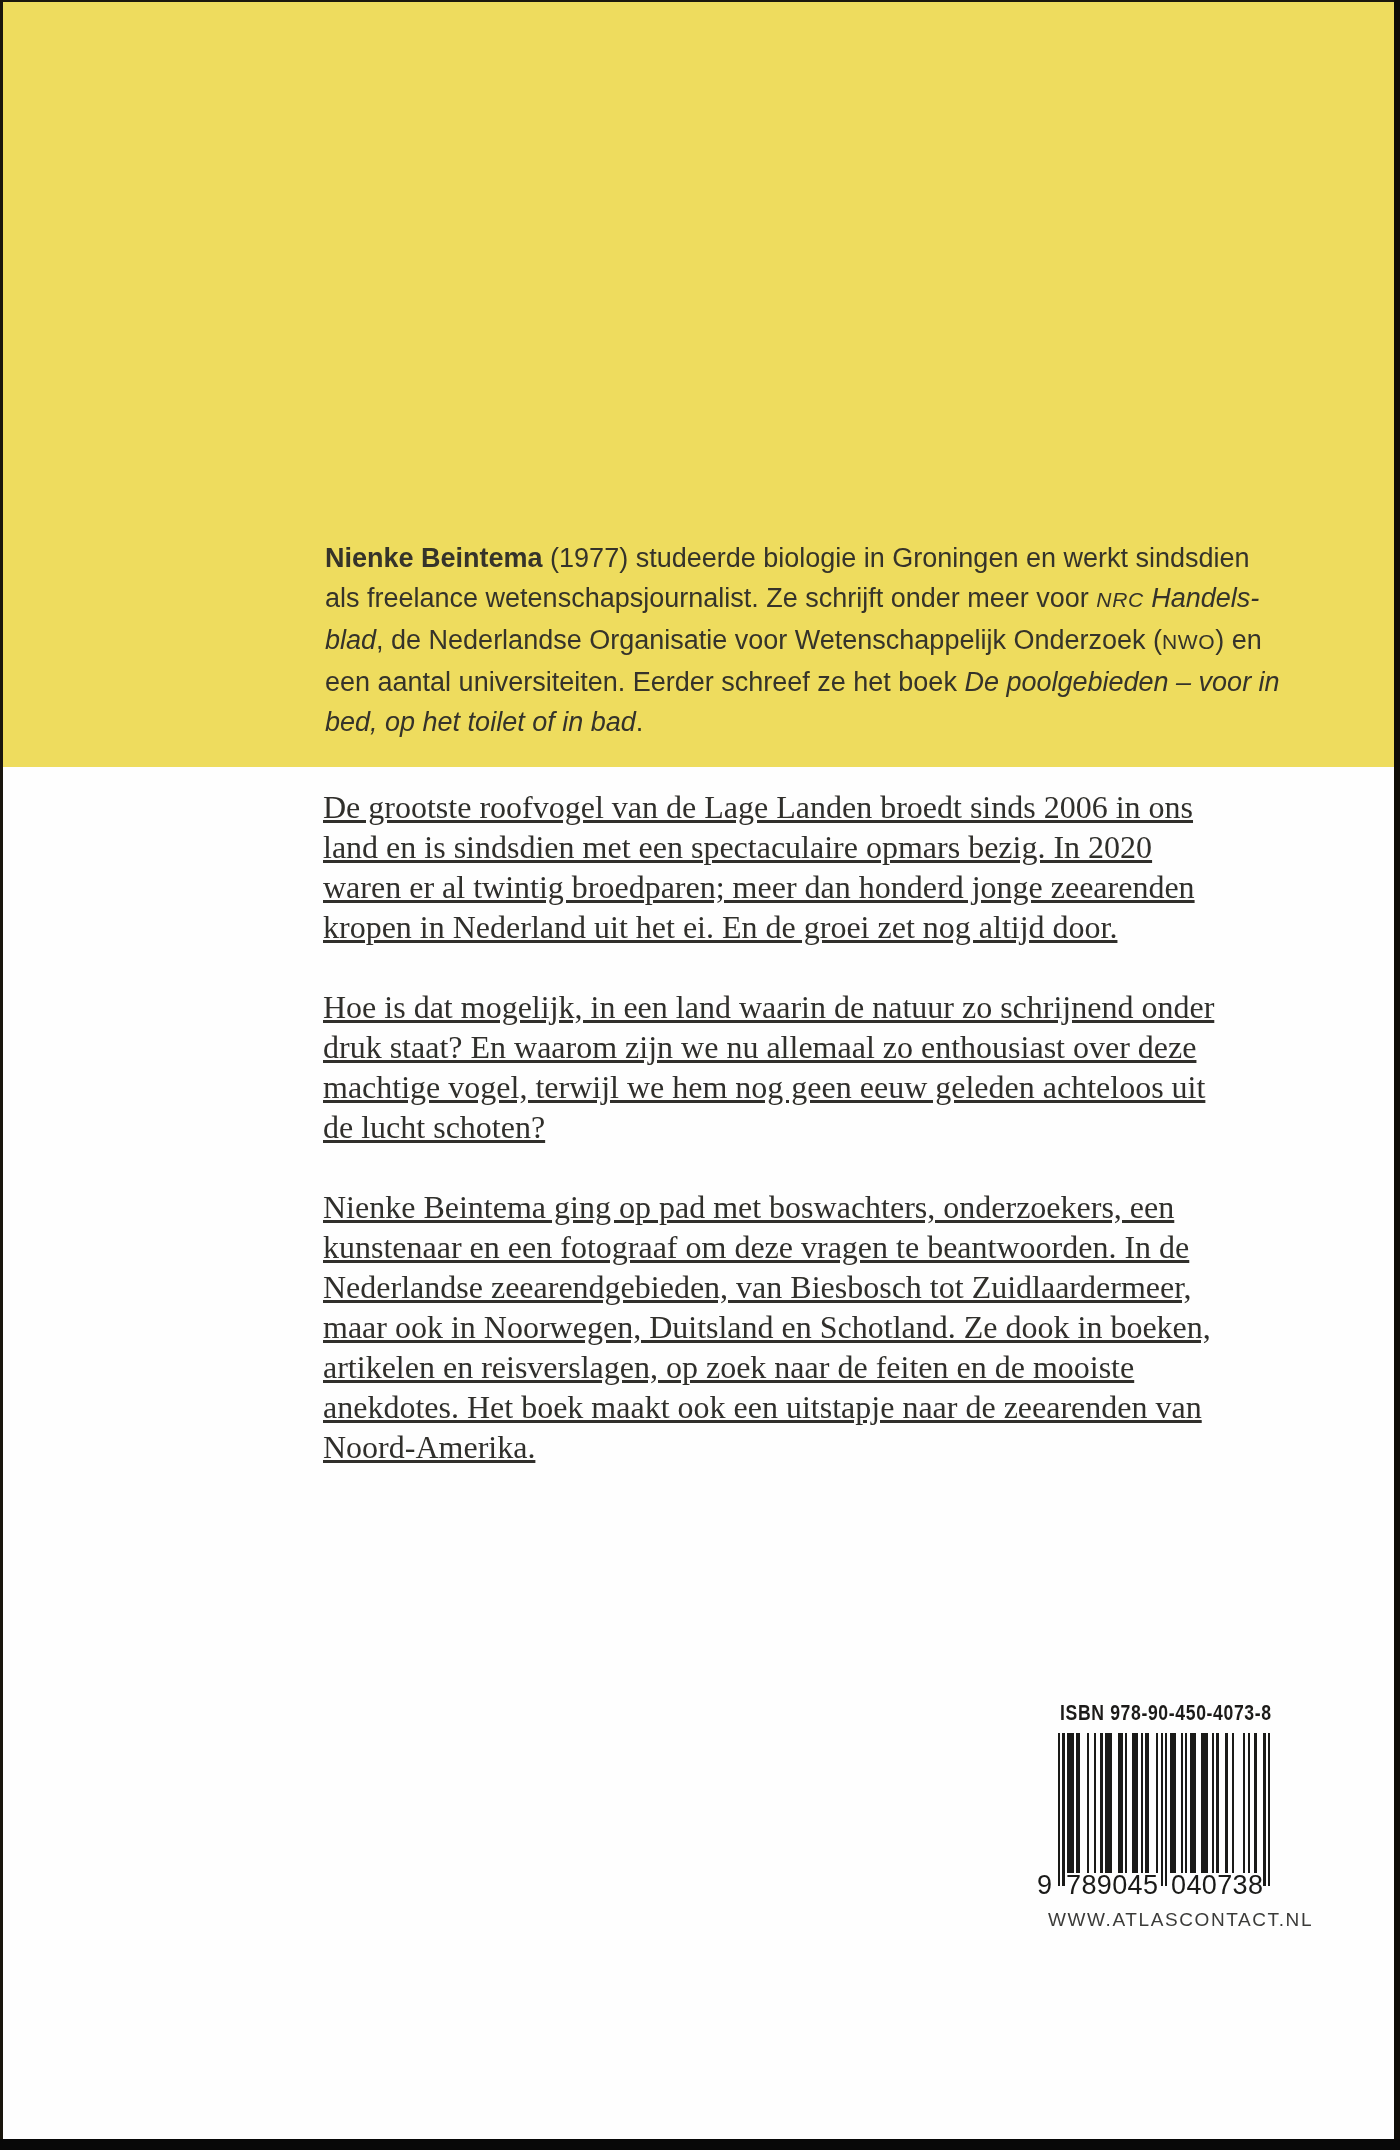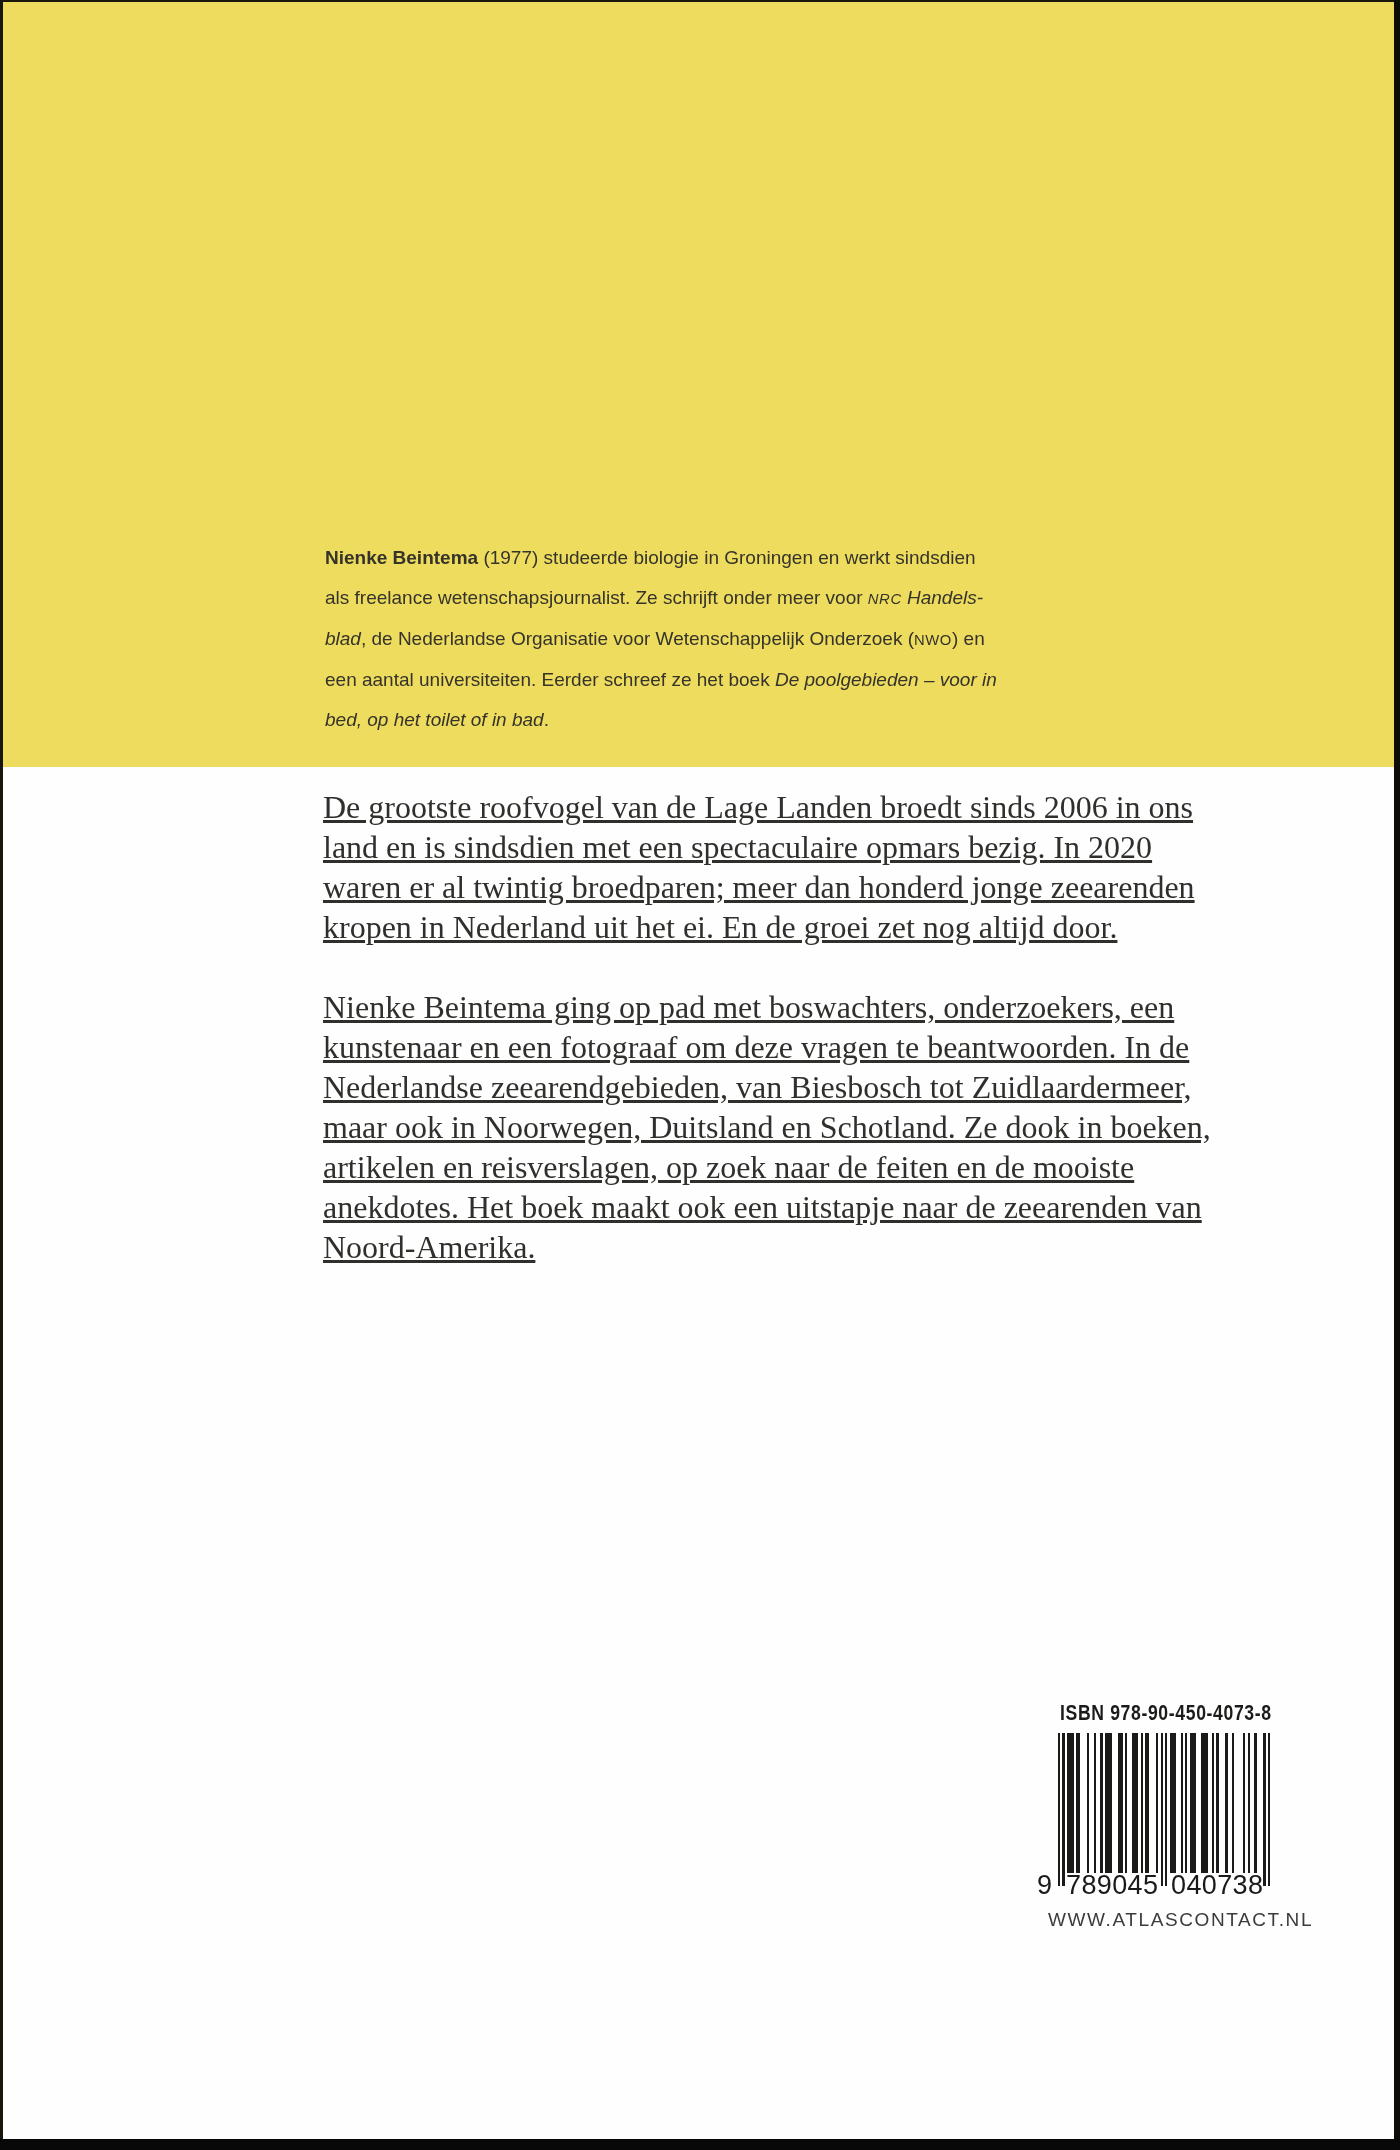--- a/index.html
+++ b/index.html
@@ -25,21 +25,21 @@
     left: 3px; top: 2px;
     width: 1391px; height: 765px;
     background: #eedc5e;
   }
 
   .bio {
     position: absolute;
     left: 325px; top: 538px;
     width: 1060px;
     font-family: "Liberation Sans", sans-serif;
-    font-size: 19px;
+    font-size: 27px;
     line-height: 40px;
     color: #35332a;
     white-space: pre-line;
   }
   .bio .seg-b  { font-weight: bold; }
   .bio .seg-i  { font-style: italic; }
   .bio .seg-sc { font-size: 0.78em; letter-spacing: 0.6px; }
 
   .desc {
     position: absolute;
@@ -117,20 +117,24 @@
 als freelance wetenschapsjournalist. Ze schrijft onder meer voor </span><span class="seg-sc seg-i">NRC</span><span class=""> </span><span class="seg-i">Handels-
 blad</span><span class="">, de Nederlandse Organisatie voor Wetenschappelijk Onderzoek (</span><span class="seg-sc">NWO</span><span class="">) en
 een aantal universiteiten. Eerder schreef ze het boek </span><span class="seg-i">De poolgebieden – voor in
 bed, op het toilet of in bad</span><span class="">.</span></div>
 
   <div class="desc">
       <p>De grootste roofvogel van de Lage Landen broedt sinds 2006 in ons
 land en is sindsdien met een spectaculaire opmars bezig. In 2020
 waren er al twintig broedparen; meer dan honderd jonge zeearenden
 kropen in Nederland uit het ei. En de groei zet nog altijd door.</p>
+      <p>Hoe is dat mogelijk, in een land waarin de natuur zo schrijnend onder
+druk staat? En waarom zijn we nu allemaal zo enthousiast over deze
+machtige vogel, terwijl we hem nog geen eeuw geleden achteloos uit
+de lucht schoten?</p>
       <p>Nienke Beintema ging op pad met boswachters, onderzoekers, een
 kunstenaar en een fotograaf om deze vragen te beantwoorden. In de
 Nederlandse zeearendgebieden, van Biesbosch tot Zuidlaardermeer,
 maar ook in Noorwegen, Duitsland en Schotland. Ze dook in boeken,
 artikelen en reisverslagen, op zoek naar de feiten en de mooiste
 anekdotes. Het boek maakt ook een uitstapje naar de zeearenden van
 Noord-Amerika.</p>
     </div>
 
   <div class="colophon">

